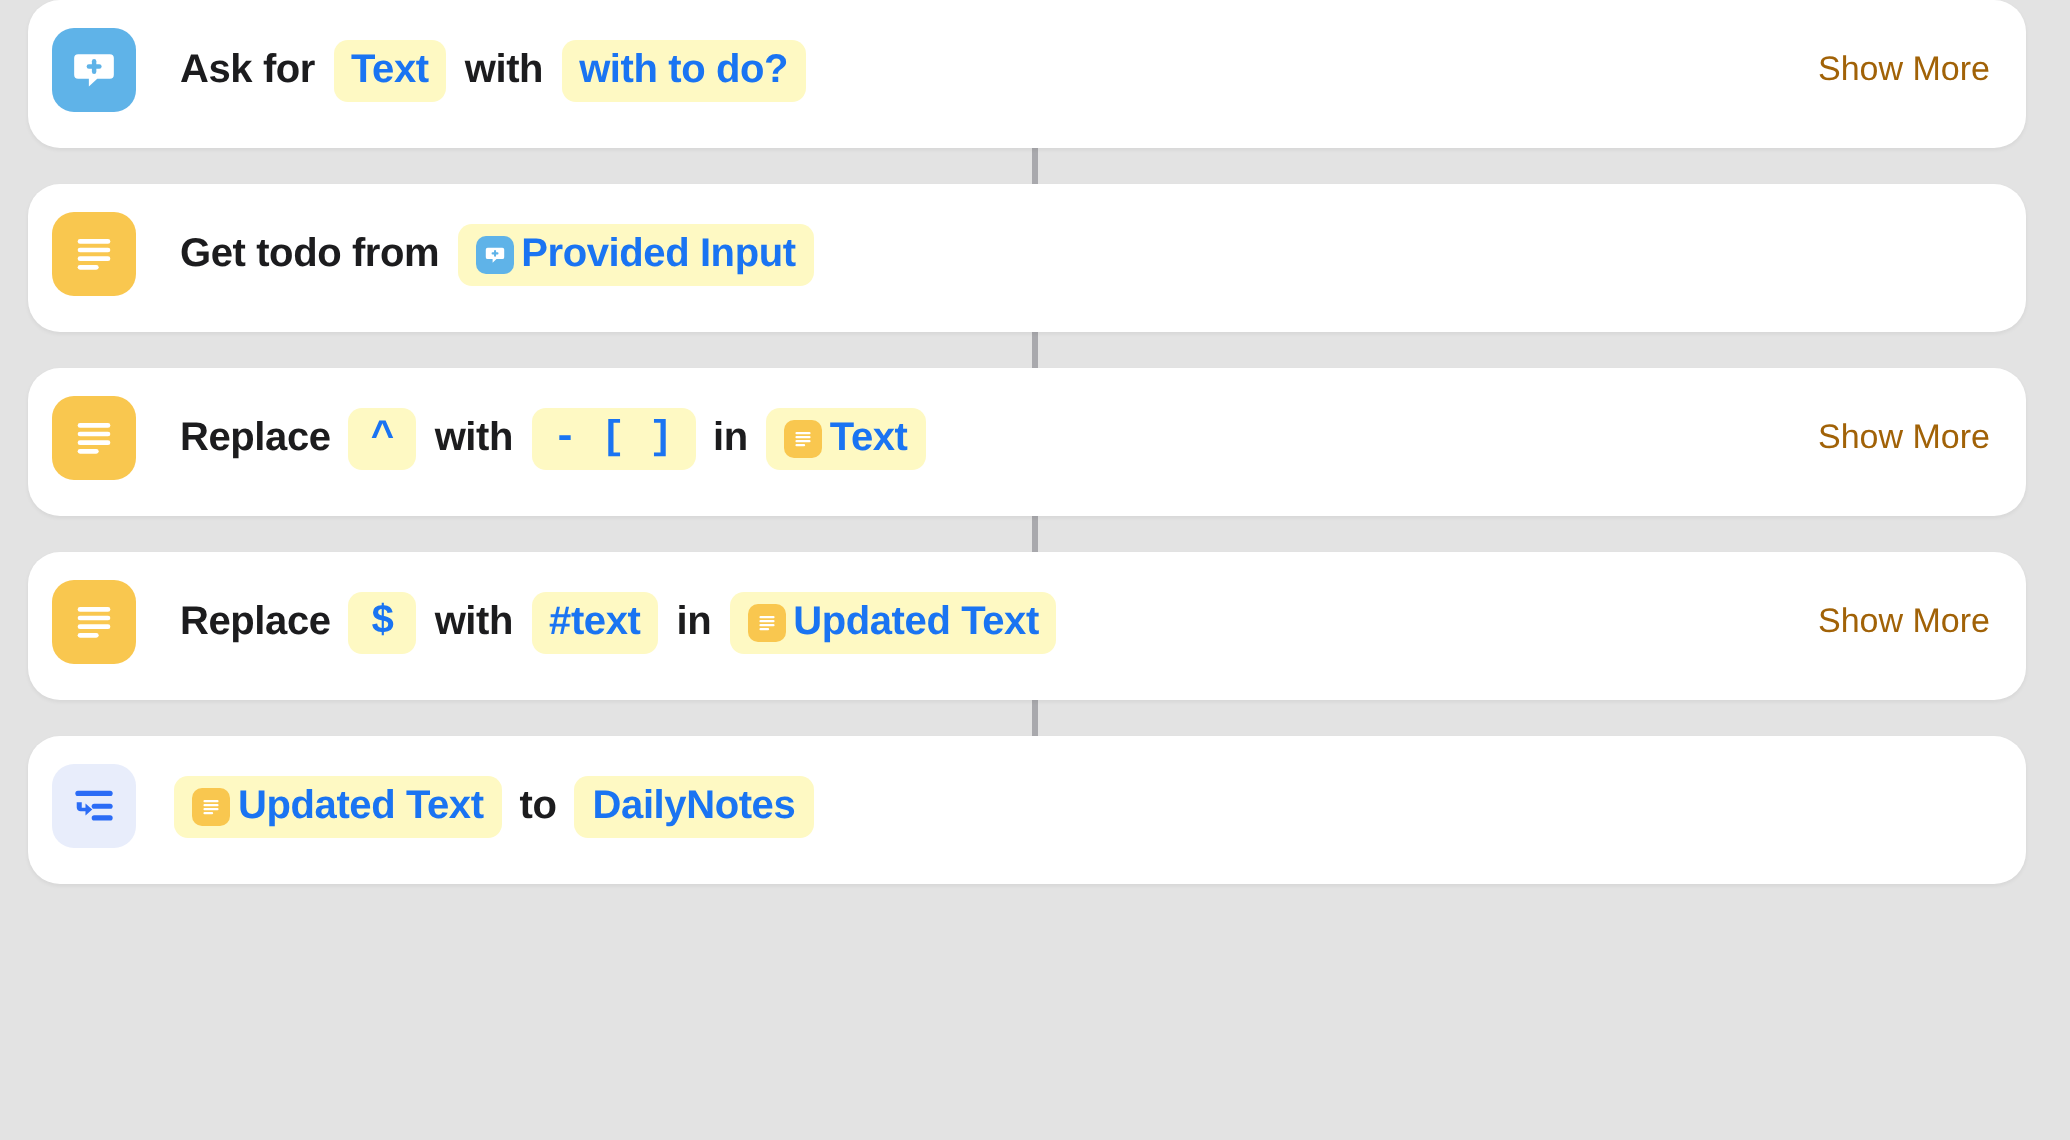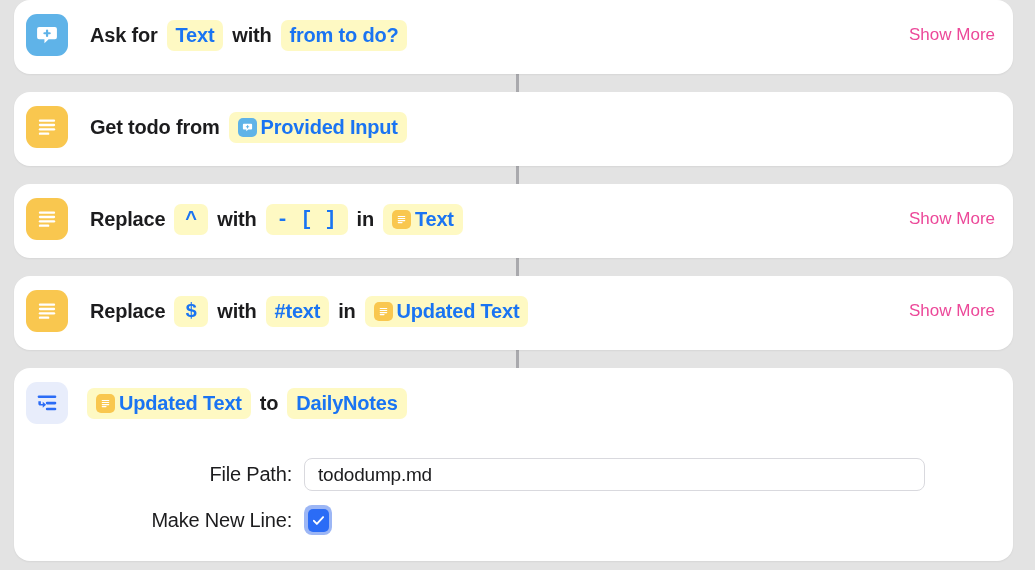--- a/index.html
+++ b/index.html
@@ -116,21 +116,21 @@
     display: inline-flex;
     align-items: center;
     justify-content: center;
   }
   .mini-icon.yellow { background: #f9c74f; }
   .mini-icon.blue   { background: #5fb3e8; }
 
   
   .show-more {
     margin-left: auto;
-    color: #ec4899;
+    color: #a16207;
     font-size: 17px;
     font-weight: 400;
     white-space: nowrap;
     padding-left: 20px;
   }
 
   
   .params {
     padding: 2px 18px 26px 12px;
   }
@@ -197,21 +197,21 @@
           <svg width="28" height="28" viewBox="0 0 24 24">
             <path d="M5.2 5.2h13.6a1.7 1.7 0 0 1 1.7 1.7v7.1a1.7 1.7 0 0 1-1.7 1.7h-5.4l-3.6 3.4v-3.4H5.2a1.7 1.7 0 0 1-1.7-1.7V6.9a1.7 1.7 0 0 1 1.7-1.7z" fill="#ffffff"></path>
             <rect x="11.1" y="7.3" width="1.9" height="6.4" rx="0.95" fill="#5fb3e8"></rect>
             <rect x="8.85" y="9.55" width="6.4" height="1.9" rx="0.95" fill="#5fb3e8"></rect>
           </svg>
         </div>
         <div class="sentence">
           <span class="word">Ask for</span>
           <span class="token"><span>Text</span></span>
           <span class="word">with</span>
-          <span class="token"><span>from to do?</span></span>
+          <span class="token"><span>with to do?</span></span>
         </div>
         <div class="show-more">Show More</div>
       </div>
     </div>
     <div class="connector-wrap">
       <div class="connector"></div>
     </div>
     <div class="card">
       <div class="card-row">
         <div class="app-icon yellow">
@@ -307,30 +307,14 @@
           <span class="token"><span class="mini-icon yellow"><svg width="13" height="13" viewBox="0 0 24 24">
                 <rect x="5" y="5.6" width="14" height="2" rx="1" fill="#ffffff"></rect>
                 <rect x="5" y="9.3" width="14" height="2" rx="1" fill="#ffffff"></rect>
                 <rect x="5" y="13" width="14" height="2" rx="1" fill="#ffffff"></rect>
                 <rect x="5" y="16.700000000000003" width="9" height="2" rx="1" fill="#ffffff"></rect>
               </svg></span><span>Updated Text</span></span>
           <span class="word">to</span>
           <span class="token"><span>DailyNotes</span></span>
         </div>
       </div>
-      <div class="params">
-        <div class="param-row">
-          <div class="param-label">File Path:</div>
-          <div class="text-field">tododump.md</div>
-        </div>
-        <div class="param-row">
-          <div class="param-label">Make New Line:</div>
-          <div class="checkbox-outer">
-            <div class="checkbox-inner">
-              <svg width="17" height="17" viewBox="0 0 24 24">
-                <path d="M5.5 12.4l4.2 4.4 8.8-9.6" stroke="#ffffff" stroke-width="2.6" stroke-linecap="round" stroke-linejoin="round" fill="none"></path>
-              </svg>
-            </div>
-          </div>
-        </div>
-      </div>
     </div>
   </div>
 
 </body></html>

